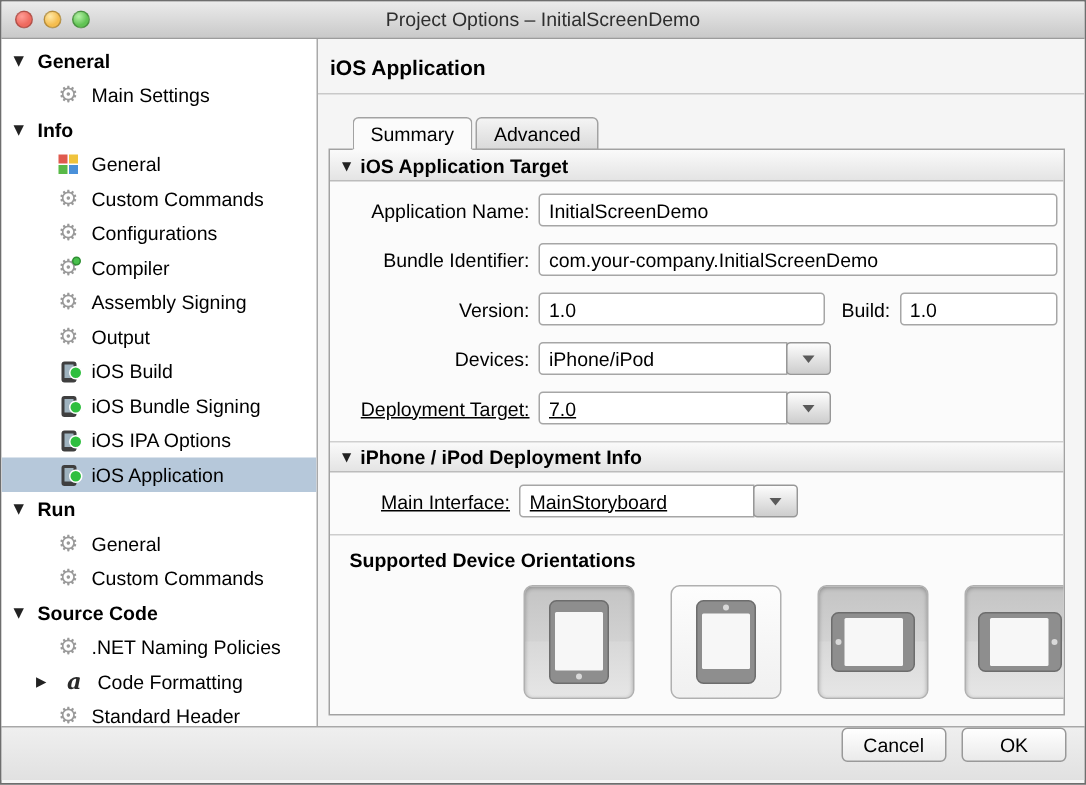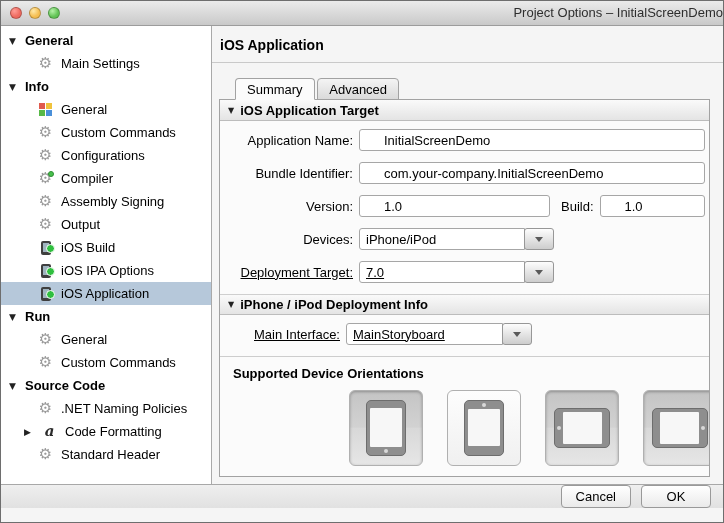--- a/index.html
+++ b/index.html
@@ -10,21 +10,21 @@
             display:flex; flex-direction:column; overflow:hidden; }
 
   
   .titlebar { height:25px; flex:none; position:relative;
               background:linear-gradient(#ebebeb,#c9c9c9); border-bottom:1px solid #9c9c9c; }
   .traffic { position:absolute; left:9px; top:6px; display:flex; gap:7px; }
   .tl { width:12px; height:12px; border-radius:50%; display:inline-block; border:1px solid rgba(0,0,0,.25); }
   .tl.red    { background:radial-gradient(circle at 35% 30%, #ff9d96, #ee6a5f 60%); }
   .tl.yellow { background:radial-gradient(circle at 35% 30%, #ffe9a8, #f5bd4f 60%); }
   .tl.green  { background:radial-gradient(circle at 35% 30%, #b6f2a8, #61c354 60%); }
-  .wtitle { text-align:right; line-height:24px; color:#2e2e2e;border-radius:11px; }
+  .wtitle { text-align:center; line-height:24px; color:#2e2e2e;border-radius:11px; }
 
   
   .bodyrow { height:458px; flex:none; display:flex; background:#ffffff; }
 
   
   .sb { width:211px; flex:none; background:#ffffff; border-right:1px solid #a9a9a9;
         padding-top:3px; overflow:hidden; }
   .sb-group { display:flex; align-items:center; height:23px; padding-left:8px; gap:6px; font-weight:bold; }
   .sb-item  { display:flex; align-items:center; height:23px; padding-left:36px; gap:7px; }
   .sb-item.indent { padding-left:23px; }
@@ -60,21 +60,21 @@
   .section-header.second { border-top:1px solid #cfcfcf; }
   .stri { font-size:8px; color:#222; font-family:"DejaVu Sans",sans-serif; }
 
   .form { padding:8px 0 11px; }
   .row { display:flex; align-items:center; margin-bottom:11px; padding-right:4px; }
   .row:last-child { margin-bottom:0;text-decoration:underline; }
   .flabel { width:133px; text-align:right; margin-right:6px; flex:none; }
   .form2 .flabel { width:120px; }
   .blabel { margin:0 6px 0 11px; flex:none; }
   .tfield { height:22px; border:1px solid #a6a6a6; border-radius:3px; background:#fff;
-            padding:0 24px; font-size:13px; font-family:inherit; color:#000; }
+            padding:0 6px; font-size:13px; font-family:inherit; color:#000; }
   .grow { flex:1; min-width:0; }
   .w190 { width:191px; flex:none; }
   .combo { display:flex; flex:none; }
   .combo.w195 { width:195px; } .combo.w182 { width:186px; }
   .combo-input { flex:1; min-width:0; height:22px; border:1px solid #a6a6a6; border-radius:3px 0 0 3px;
                  background:#fff; padding:0 6px; font-size:13px; font-family:inherit; }
   .combo-btn { width:30px; height:22px; margin-left:-1px; border:1px solid #979797; border-radius:3px;
                background:linear-gradient(#fdfdfd,#cdcdcd); display:flex; align-items:center; justify-content:center; }
   .caret { width:0; height:0; border:4px solid transparent; border-top:5px solid #5a5a5a; margin-top:5px; }
 
@@ -94,23 +94,23 @@
   .p-portrait .dot { bottom:2px; left:50%; margin-left:-2px; }
   .p-upside .screen { left:3px; right:3px; top:8px; bottom:9px; }
   .p-upside .dot { top:2px; left:50%; margin-left:-2px; }
   .p-land-l, .p-land-r { width:56px; height:40px; }
   .p-land-l .screen { top:3px; bottom:3px; left:8px; right:7px; }
   .p-land-l .dot { left:2px; top:50%; margin-top:-2px; }
   .p-land-r .screen { top:3px; bottom:3px; left:7px; right:8px; }
   .p-land-r .dot { right:2px; top:50%; margin-top:-2px; }
 
   
-  .footer { height:24px; flex:none; border-top:1px solid #a8a8a8;
+  .footer { height:36px; flex:none; border-top:1px solid #a8a8a8;
             background:linear-gradient(#efefef,#e1e1e1);
-            display:flex; align-items:flex-end; justify-content:flex-end; gap:10px; padding-right:12px; }
+            display:flex; align-items:flex-start; justify-content:flex-end; gap:10px; padding-right:12px; }
   .btn { height:23px; min-width:70px; padding:0 14px; border:1px solid #999; border-radius:4px;
          background:linear-gradient(#ffffff,#eaeaea); font-size:13px; font-family:inherit; color:#000; }
 </style>
 </head>
 <body>
 
 <div class="window">
 
   <div class="titlebar">
     <div class="traffic">
@@ -179,20 +179,26 @@
         <span class="ic">
             <span class="gear">⚙</span>
           </span>
         <span>Output</span>
       </div>
       <div class="sb-item">
         <span class="ic">
             <span class="ios-ph"></span>
           </span>
         <span>iOS Build</span>
+      </div>
+      <div class="sb-item">
+        <span class="ic">
+            <span class="ios-ph"></span>
+          </span>
+        <span>iOS Bundle Signing</span>
       </div>
       <div class="sb-item">
         <span class="ic">
             <span class="ios-ph"></span>
           </span>
         <span>iOS IPA Options</span>
       </div>
       <div class="sb-item selected">
         <span class="ic">
             <span class="ios-ph"></span>

